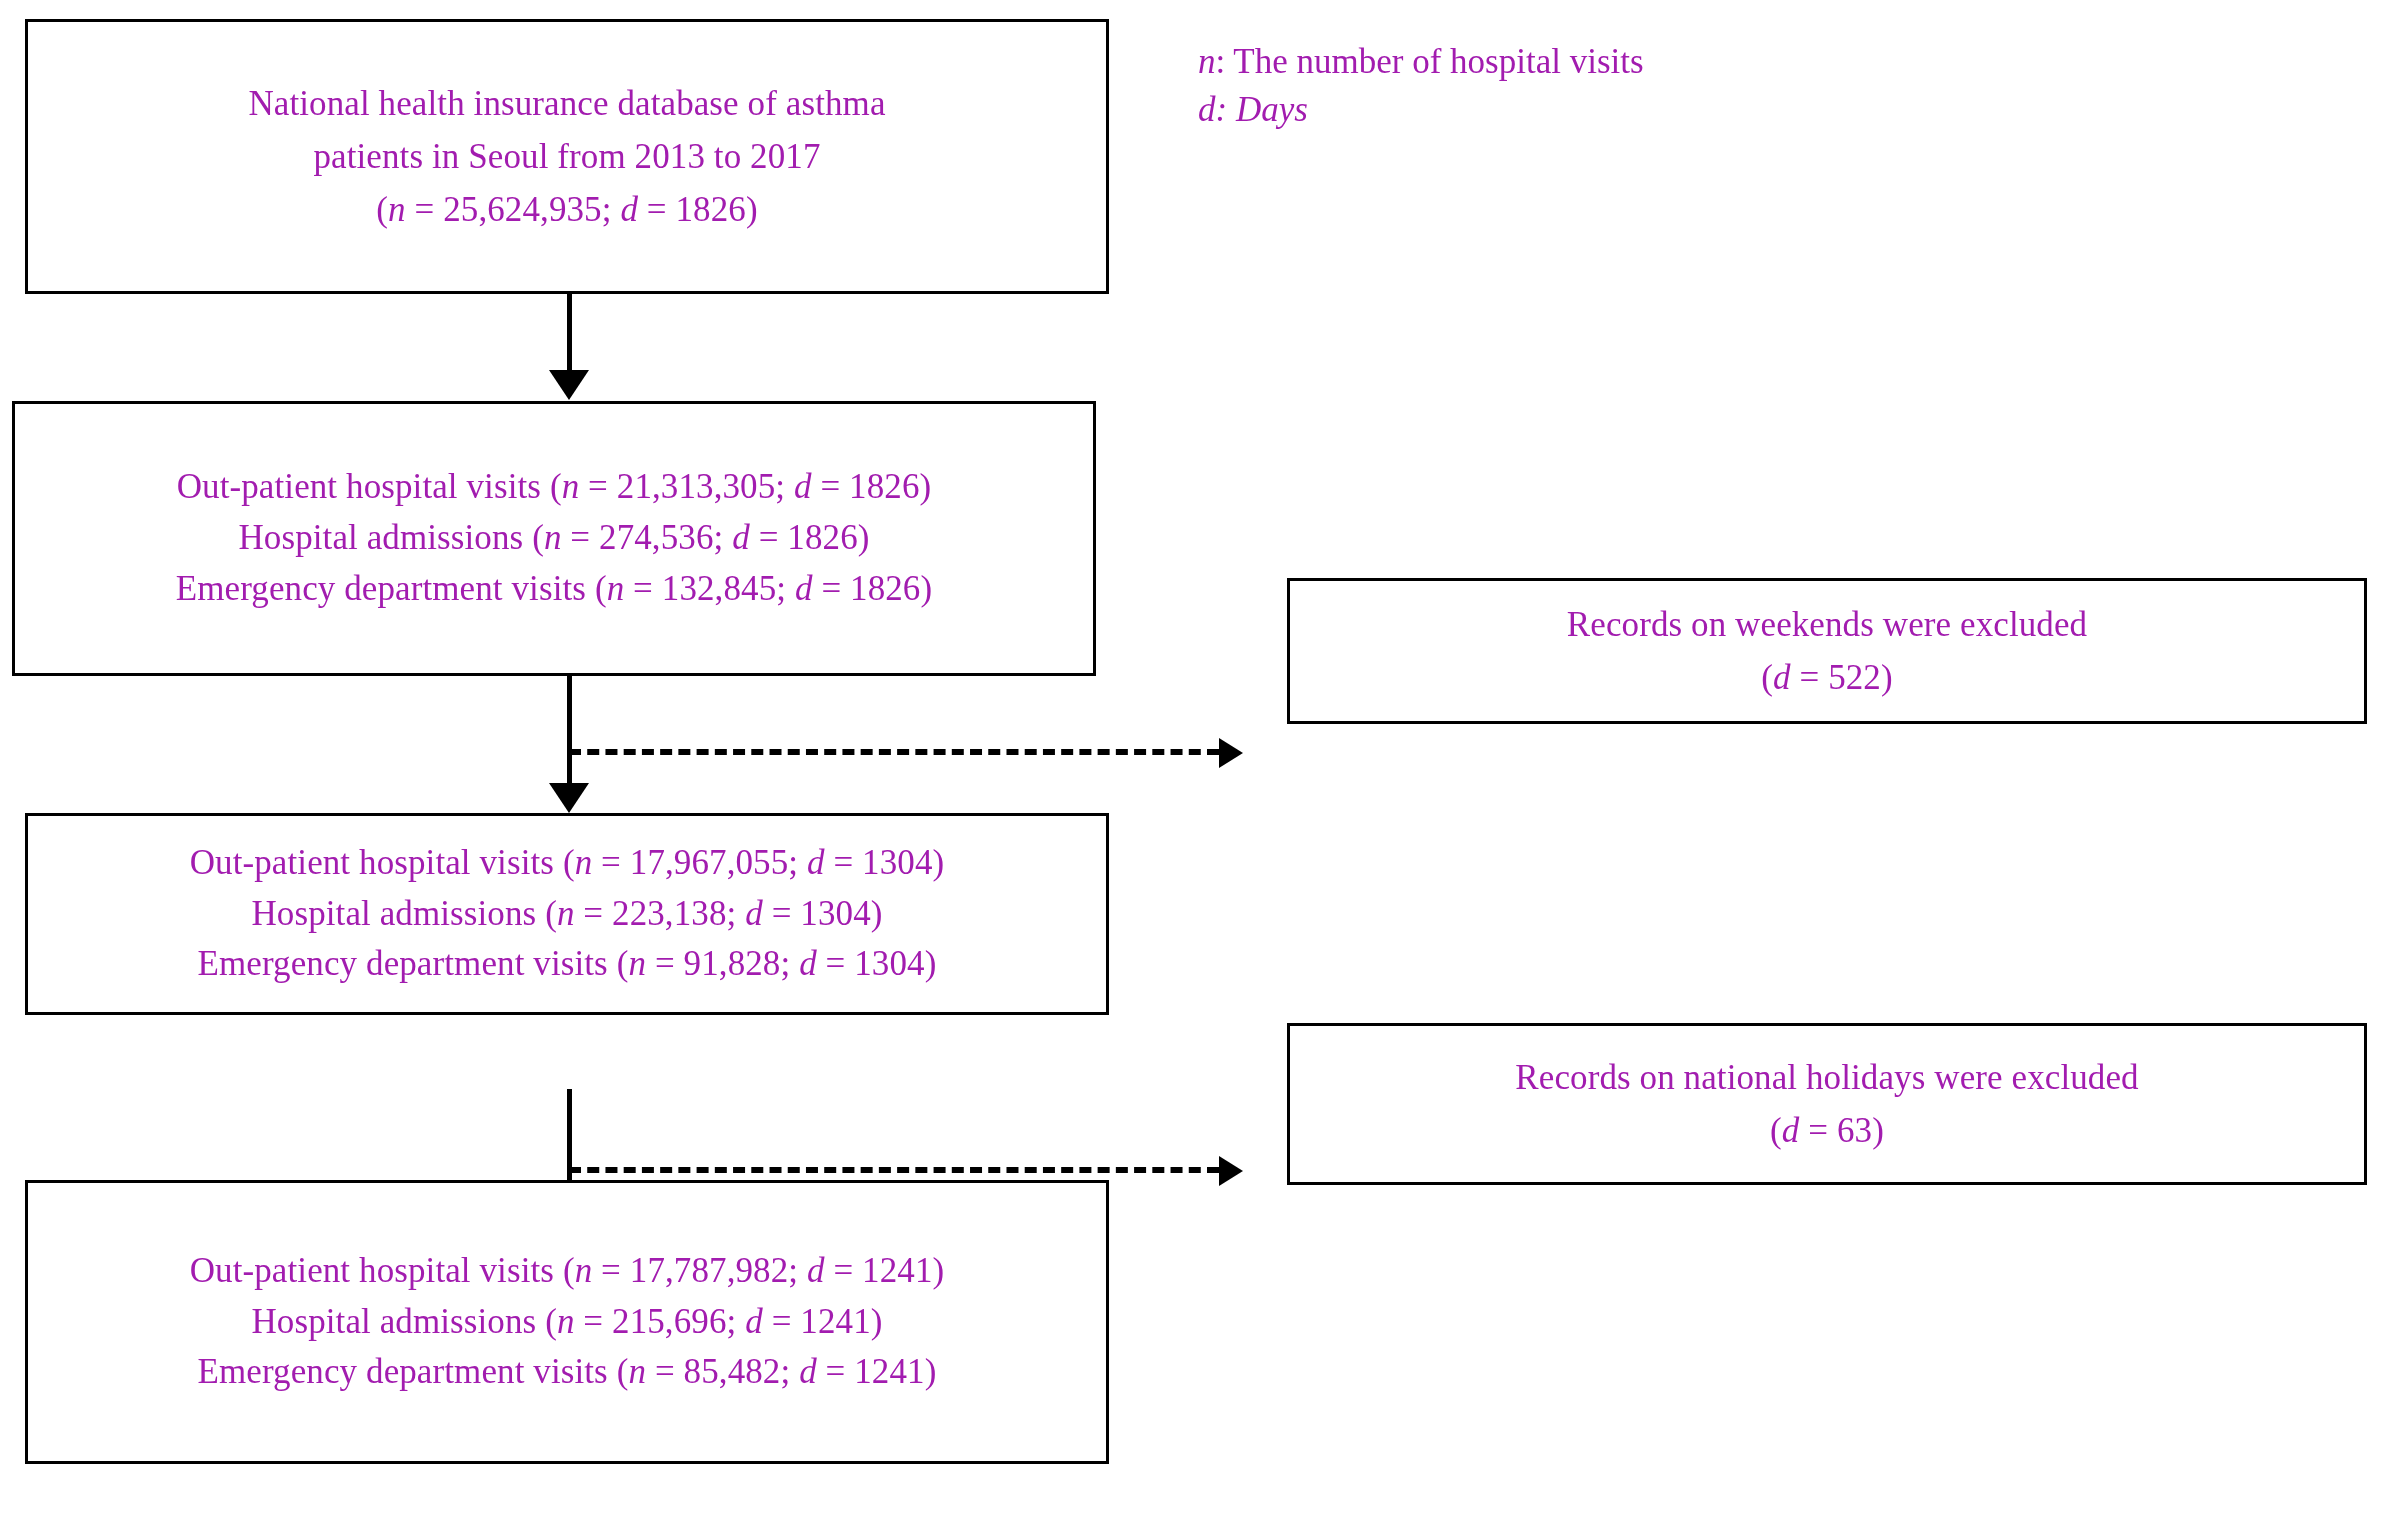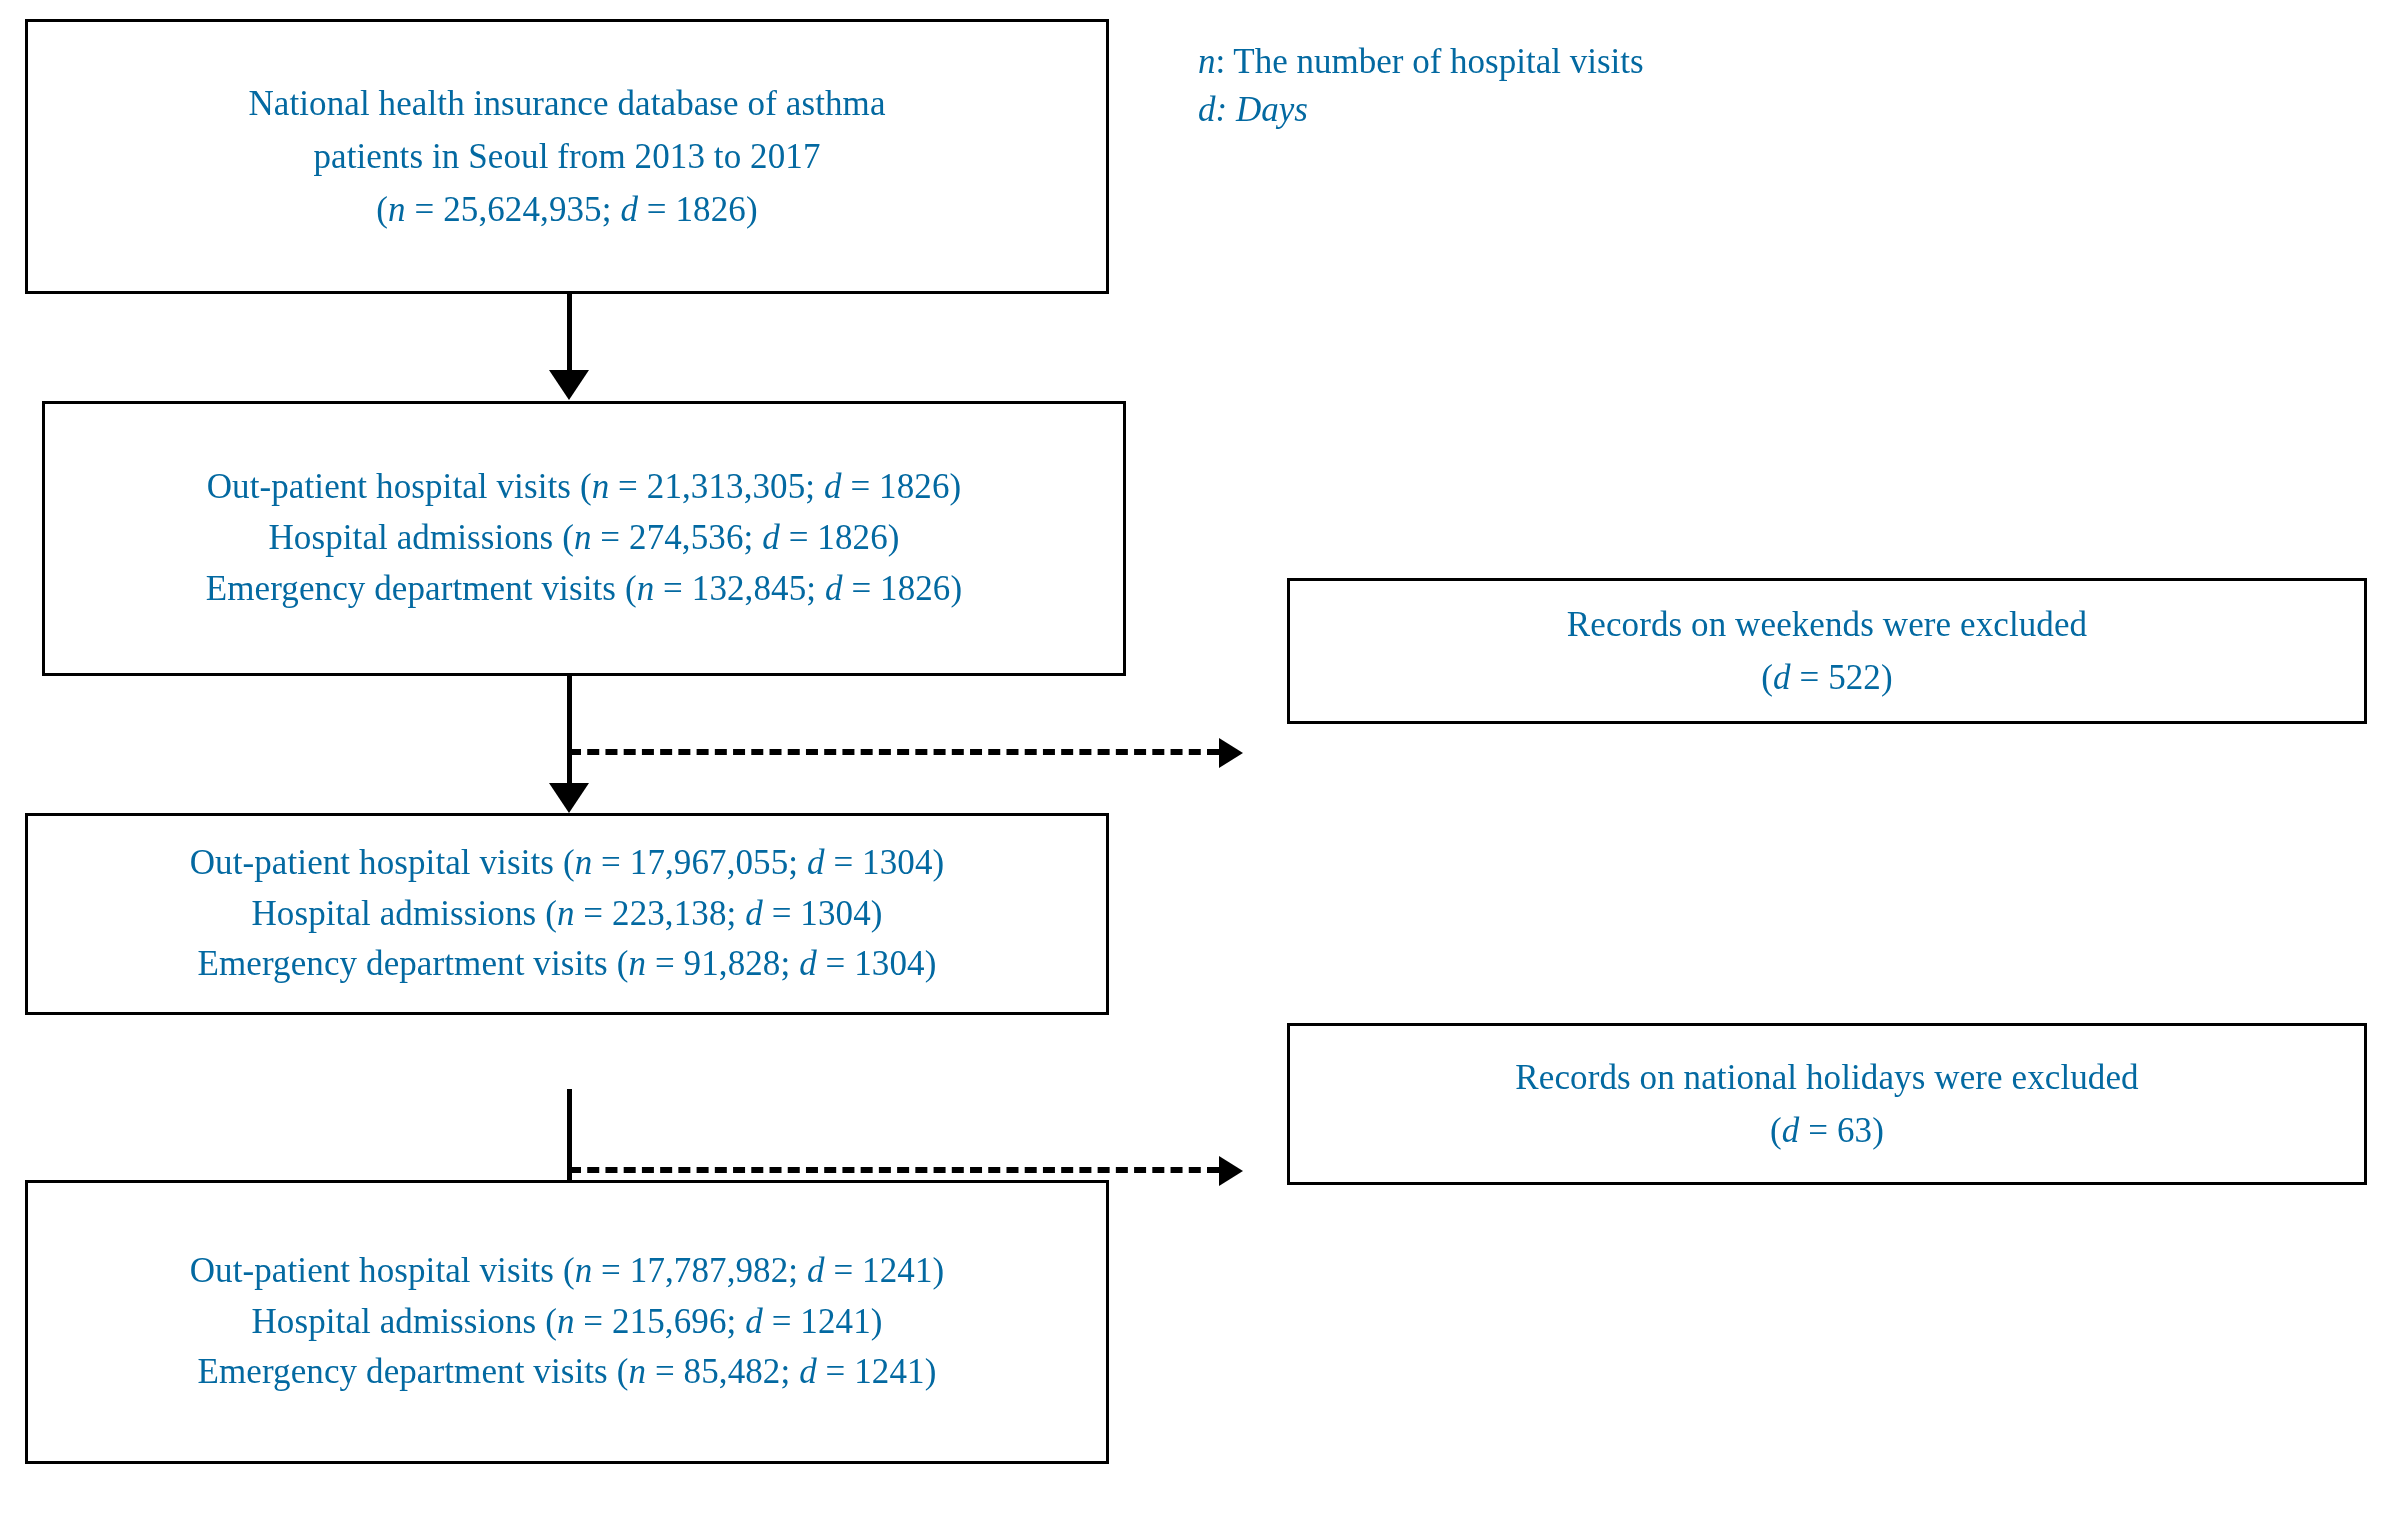--- a/index.html
+++ b/index.html
@@ -6,21 +6,21 @@
     margin: 0;
     padding: 0;
     background: #ffffff;
   }
   #canvas {
     position: relative;
     width: 2389px;
     height: 1533px;
     background: #ffffff;
     font-family: "Liberation Serif", "DejaVu Serif", serif;
-    color: #0369a1;
+    color: #a21caf;
     overflow: hidden;
   }
 
   
   .flow-box {
     position: absolute;
     box-sizing: border-box;
     border: 3.8px solid #000000;
     background: #ffffff;
     display: flex;
@@ -93,21 +93,21 @@
 
   <div class="flow-box" style="left:25px; top:19px; width:1084px; height:275px;">
     <div class="line">National health insurance database of asthma</div>
     <div class="line">patients in Seoul from 2013 to 2017</div>
     <div class="line"><span>(</span><i class="var">n</i><span> = 25,624,935; </span><i class="var">d</i><span> = 1826</span><span>)</span></div>
   </div>
 
   <div class="v-stem" style="left:567px; top:294px; height:76px;"></div>
   <div class="v-head" style="left:549px; top:370px;"></div>
 
-  <div class="flow-box tight" style="left:42px; top:401px; width:1084px; height:275px;">
+  <div class="flow-box tight" style="left:12px; top:401px; width:1084px; height:275px;">
     <div class="line"><span>Out-patient hospital visits (</span><i class="var">n</i><span> = 21,313,305; </span><i class="var">d</i><span> = 1826</span><span>)</span></div>
     <div class="line"><span>Hospital admissions (</span><i class="var">n</i><span> = 274,536; </span><i class="var">d</i><span> = 1826</span><span>)</span></div>
     <div class="line"><span>Emergency department visits (</span><i class="var">n</i><span> = 132,845; </span><i class="var">d</i><span> = 1826</span><span>)</span></div>
   </div>
 
   <div class="v-stem" style="left:567px; top:676px; height:107px;"></div>
   <div class="v-head" style="left:549px; top:783px;"></div>
 
   <div class="dash-line" style="left:569px; top:749px; width:650px;"></div>
   <div class="dash-head" style="left:1219px; top:738px;"></div>

